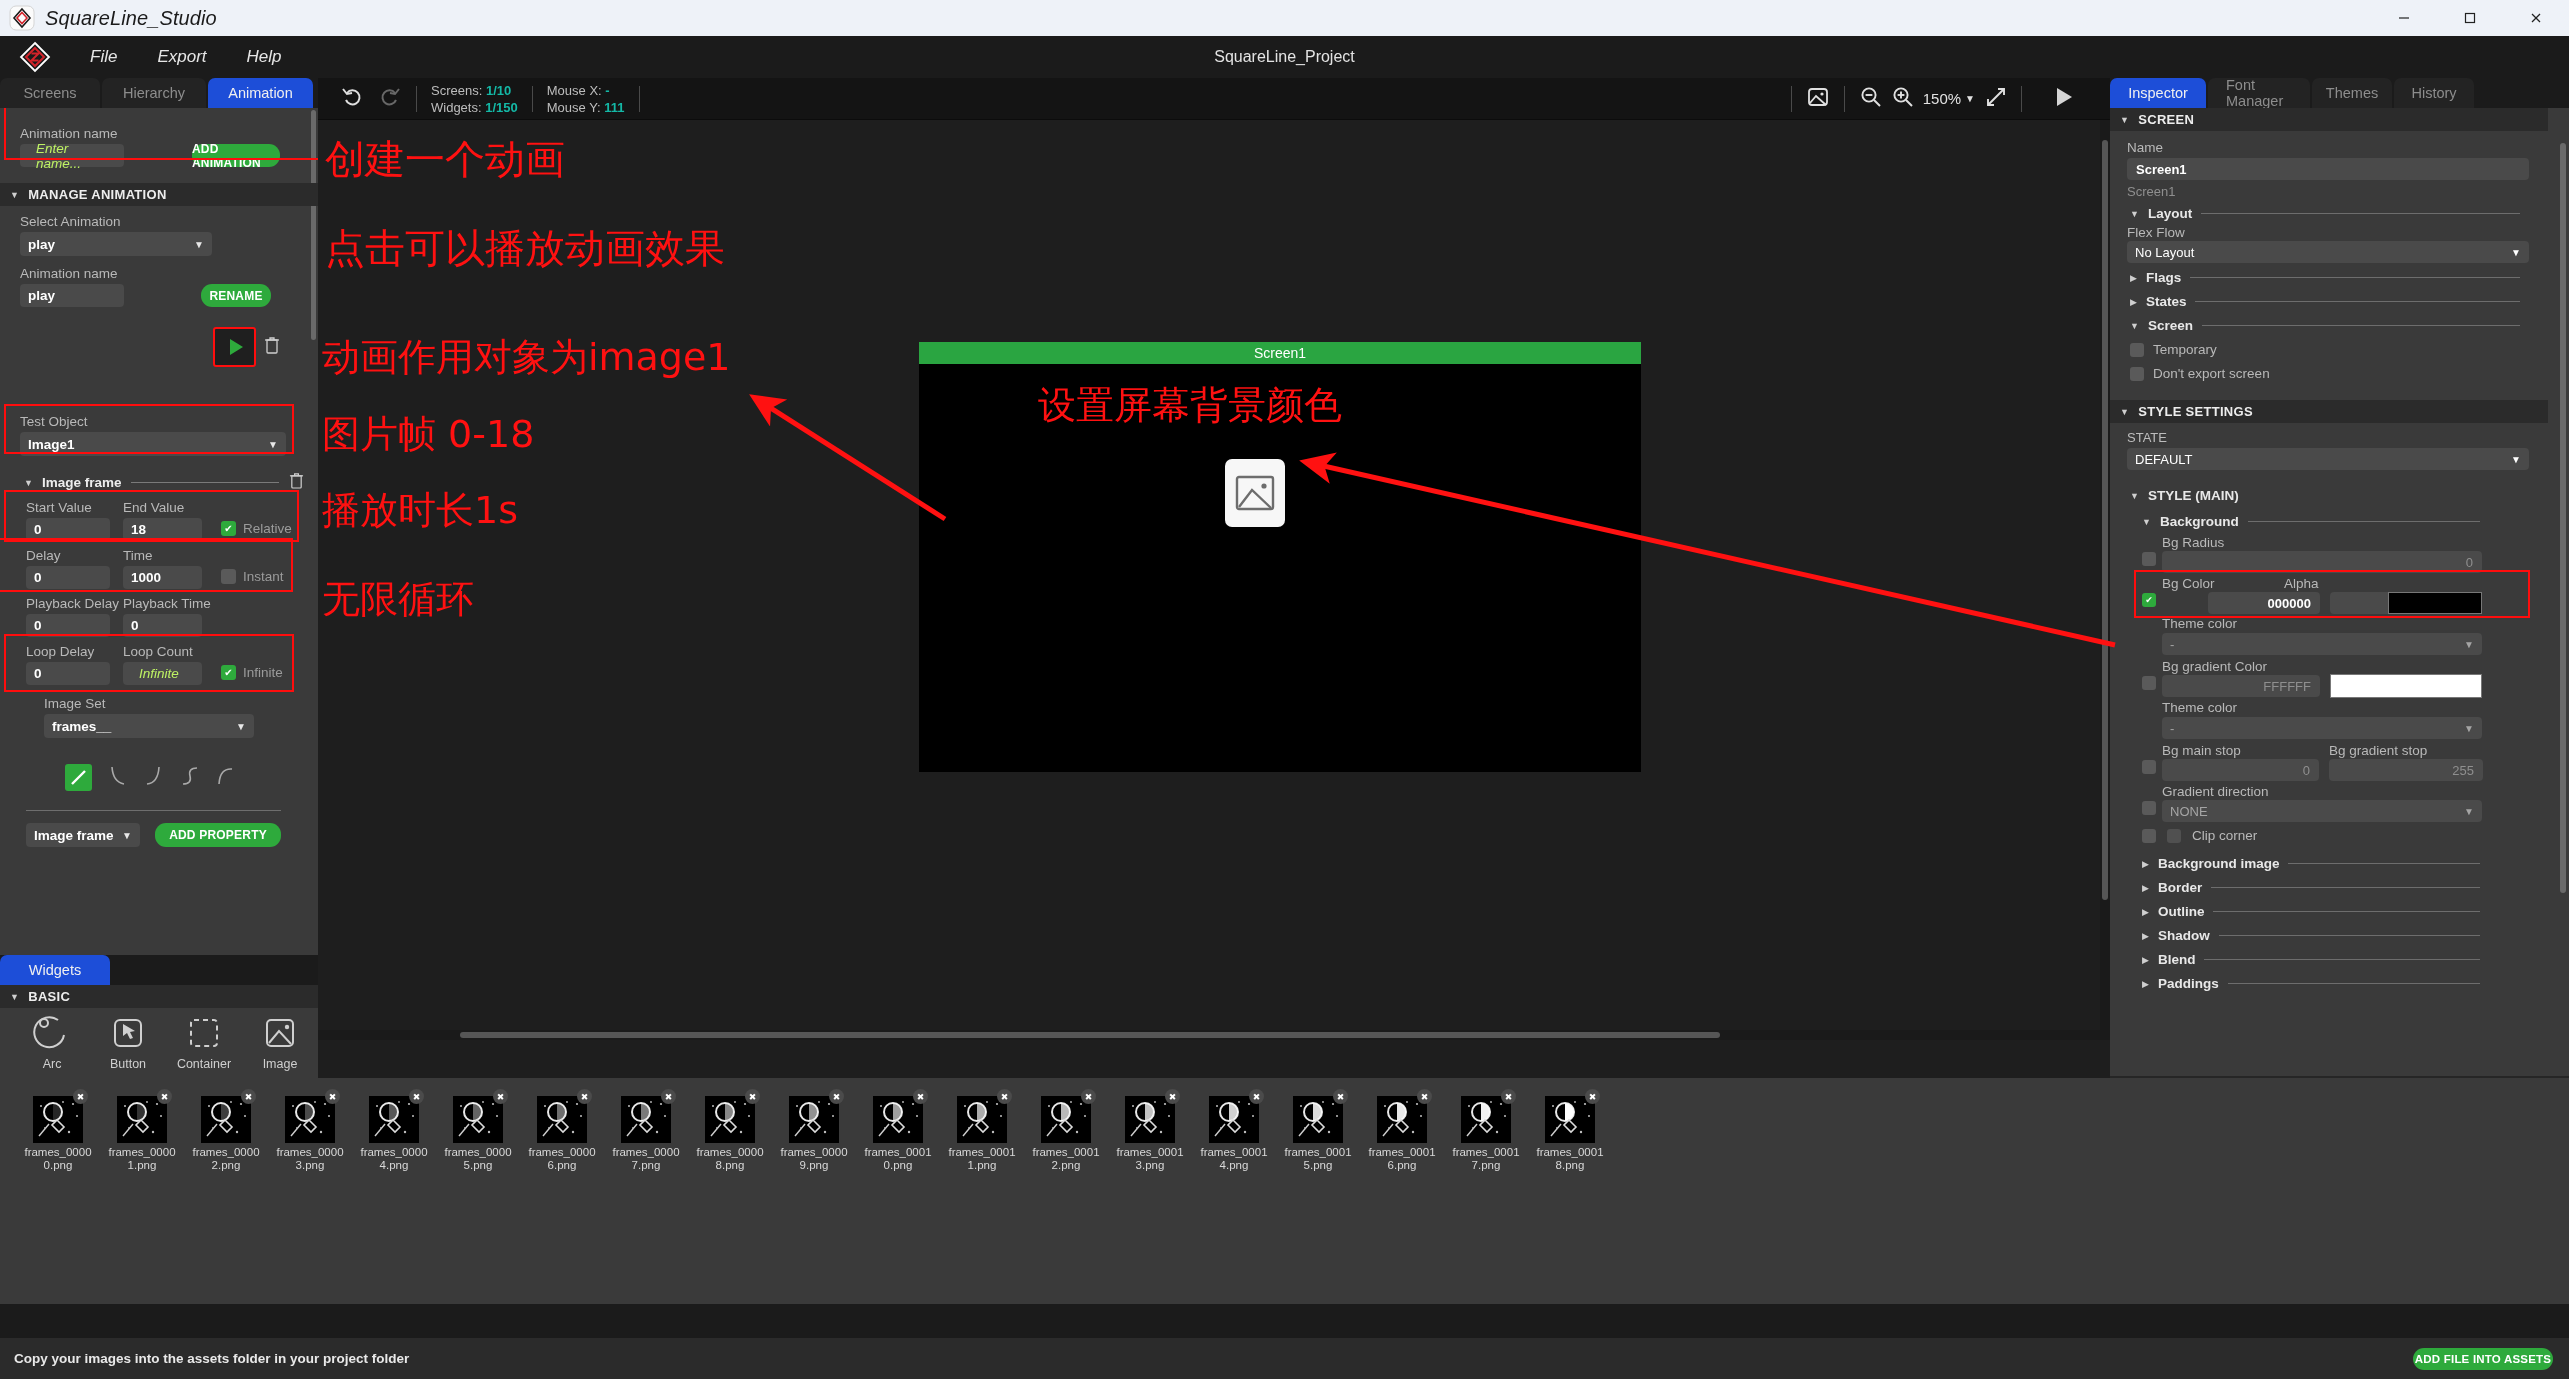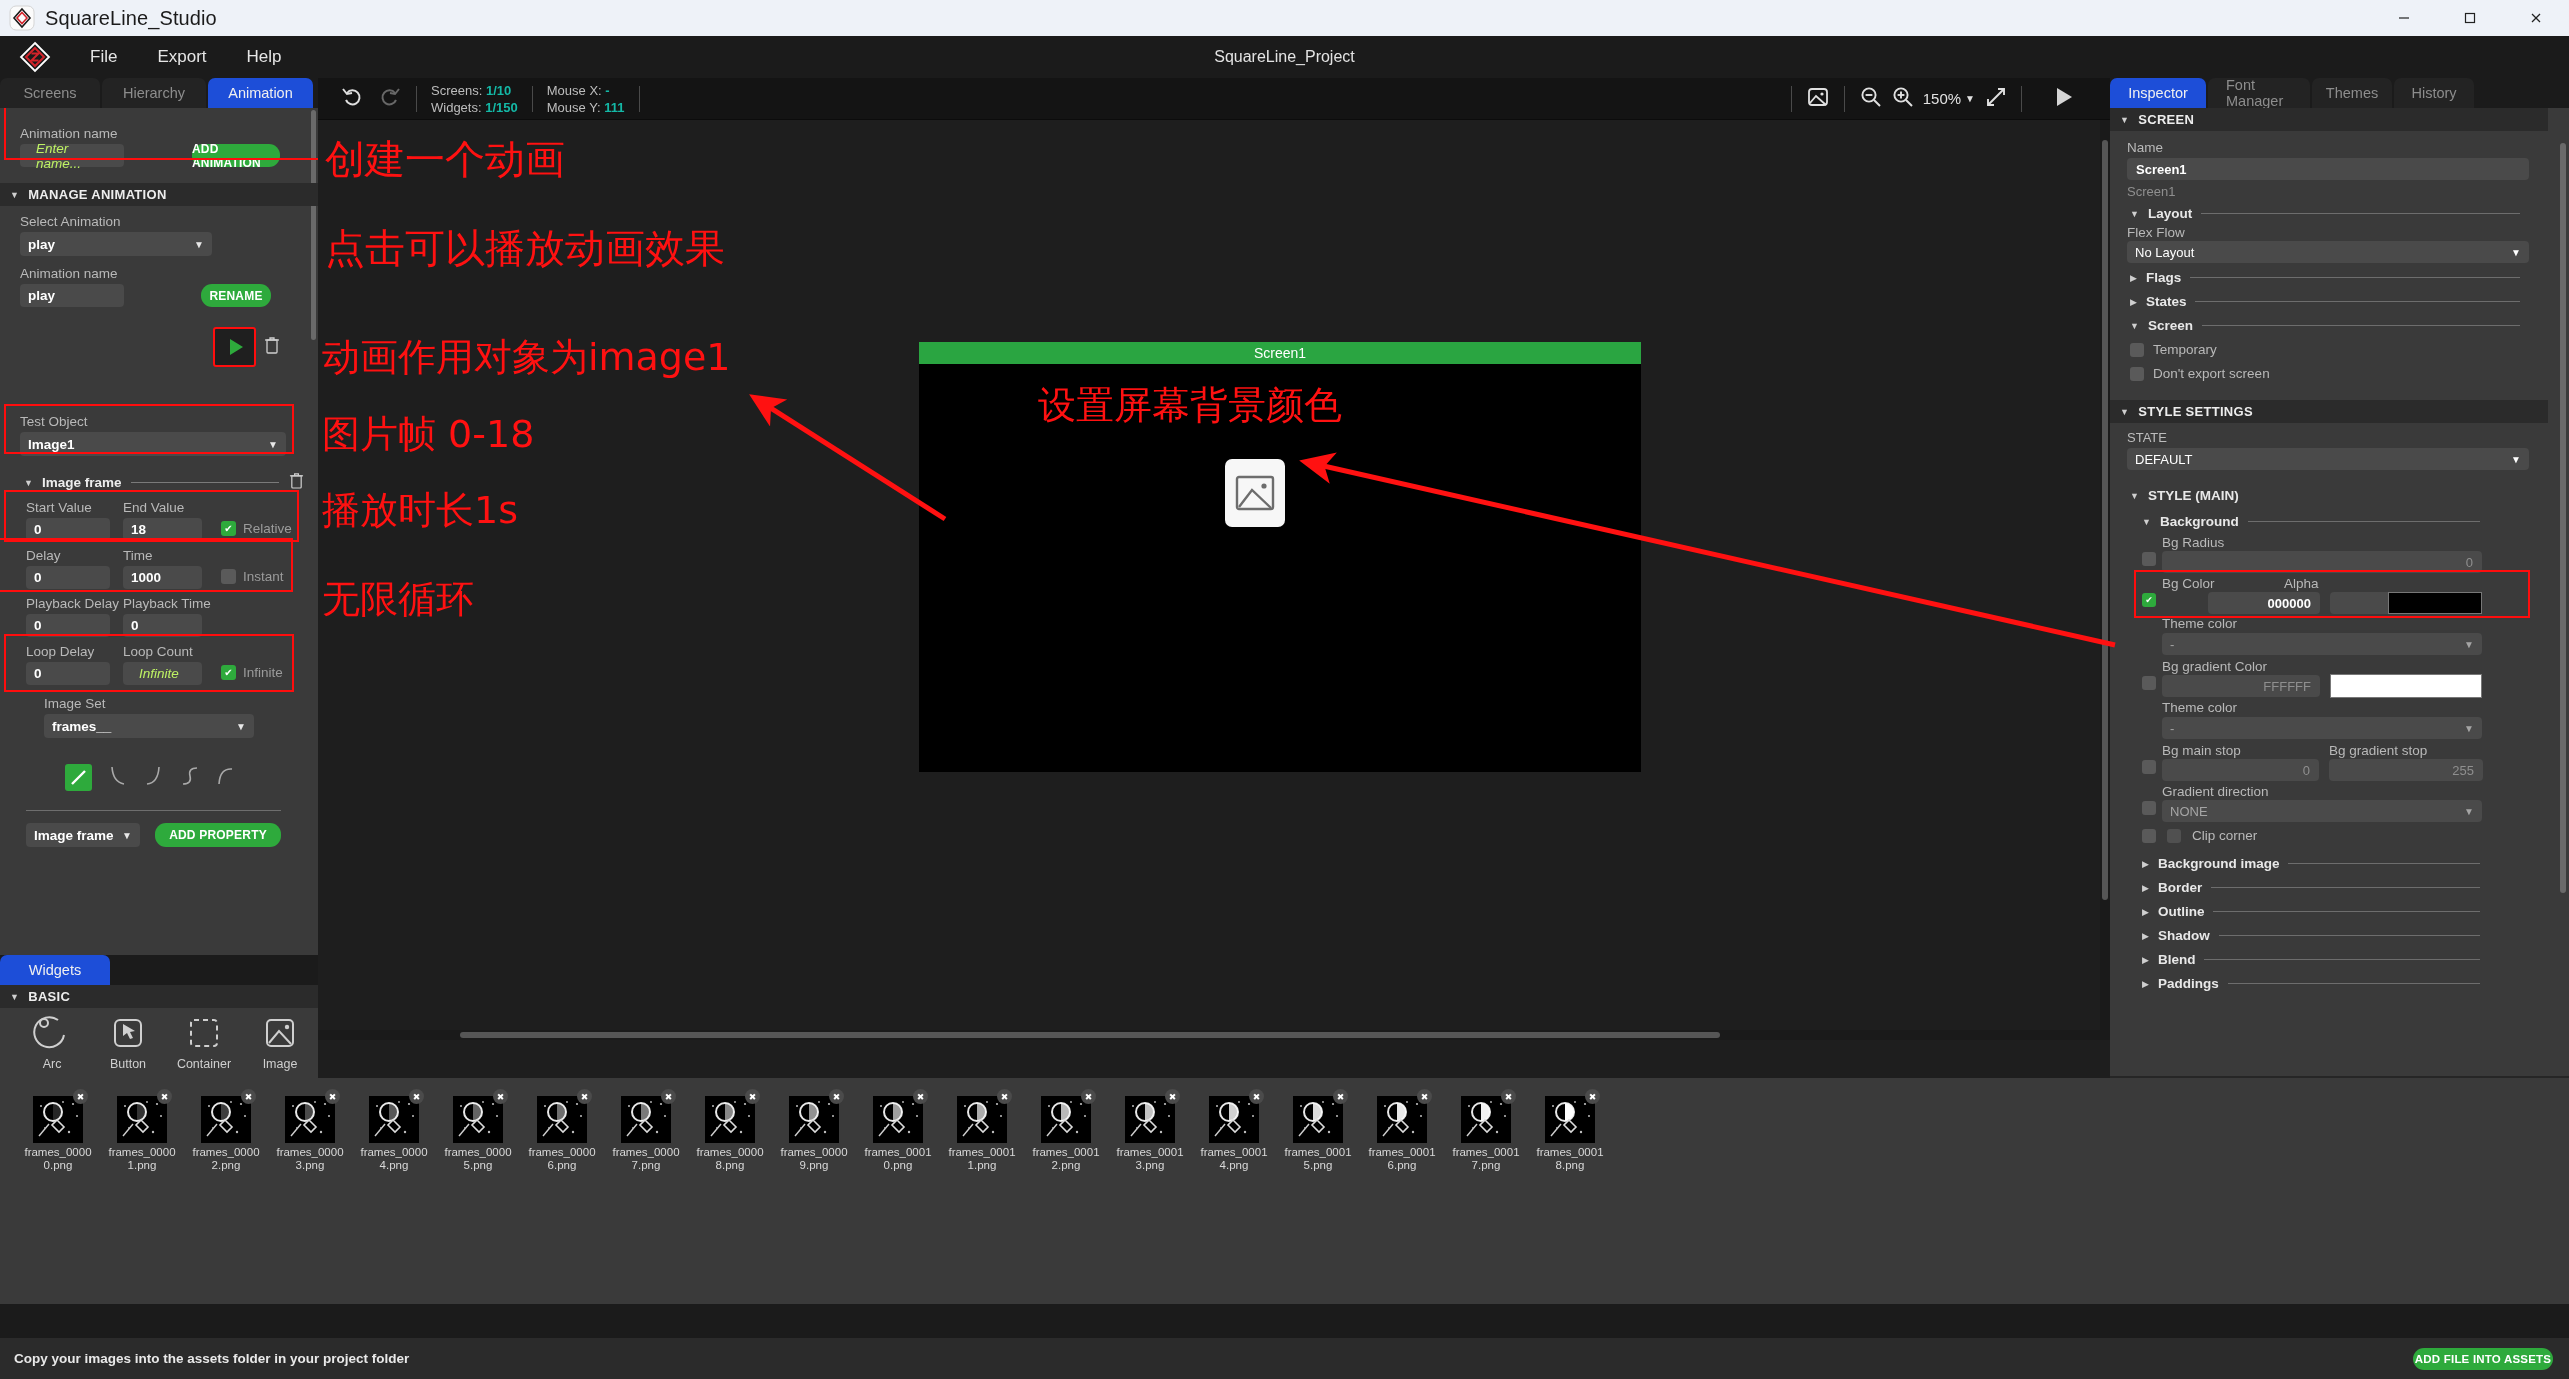--- a/index.html
+++ b/index.html
@@ -14,39 +14,39 @@
   
   .titlebar {
     position: absolute; left: 0; top: 0; width: 2569px; height: 36px;
     background: #eef2f8; display: flex; align-items: center;
   }
   .titlebar .logo {
     width: 26px; height: 26px; margin-left: 9px; margin-right: 10px;
     position: relative;
   }
   .titlebar .title-text {
-    font-size: 20px; color: #1b1b1b; letter-spacing: .1px;
+    font-size: 20px; color: #1b1b1b; letter-spacing: .1px; font-style: italic;
   }
   .win-buttons { margin-left: auto; display: flex; height: 36px; }
   .win-btn {
     width: 66px; height: 36px; display: flex; align-items: center; justify-content: center;
     color: #202020;
   }
 
   
   .menubar {
     position: absolute; left: 0; top: 36px; width: 2569px; height: 42px;
     background: #1b1b1b; display: flex; align-items: center;
   }
   .menubar .brand {
     width: 70px; height: 42px; display: flex; align-items: center; justify-content: center;
   }
   .menu-item {
     color: #e6e6e6; font-size: 17px; padding: 0 20px; height: 42px;
-    display: flex; align-items: center;
+    display: flex; align-items: center; font-style: italic;
   }
   .project-title {
     position: absolute; left: 0; right: 0; top: 0; height: 42px;
     display: flex; align-items: center; justify-content: center;
     color: #e3e3e3; font-size: 16px; pointer-events: none;
   }
 
   
   .leftpanel {
     position: absolute; left: 0; top: 78px; width: 318px; height: 1000px;

